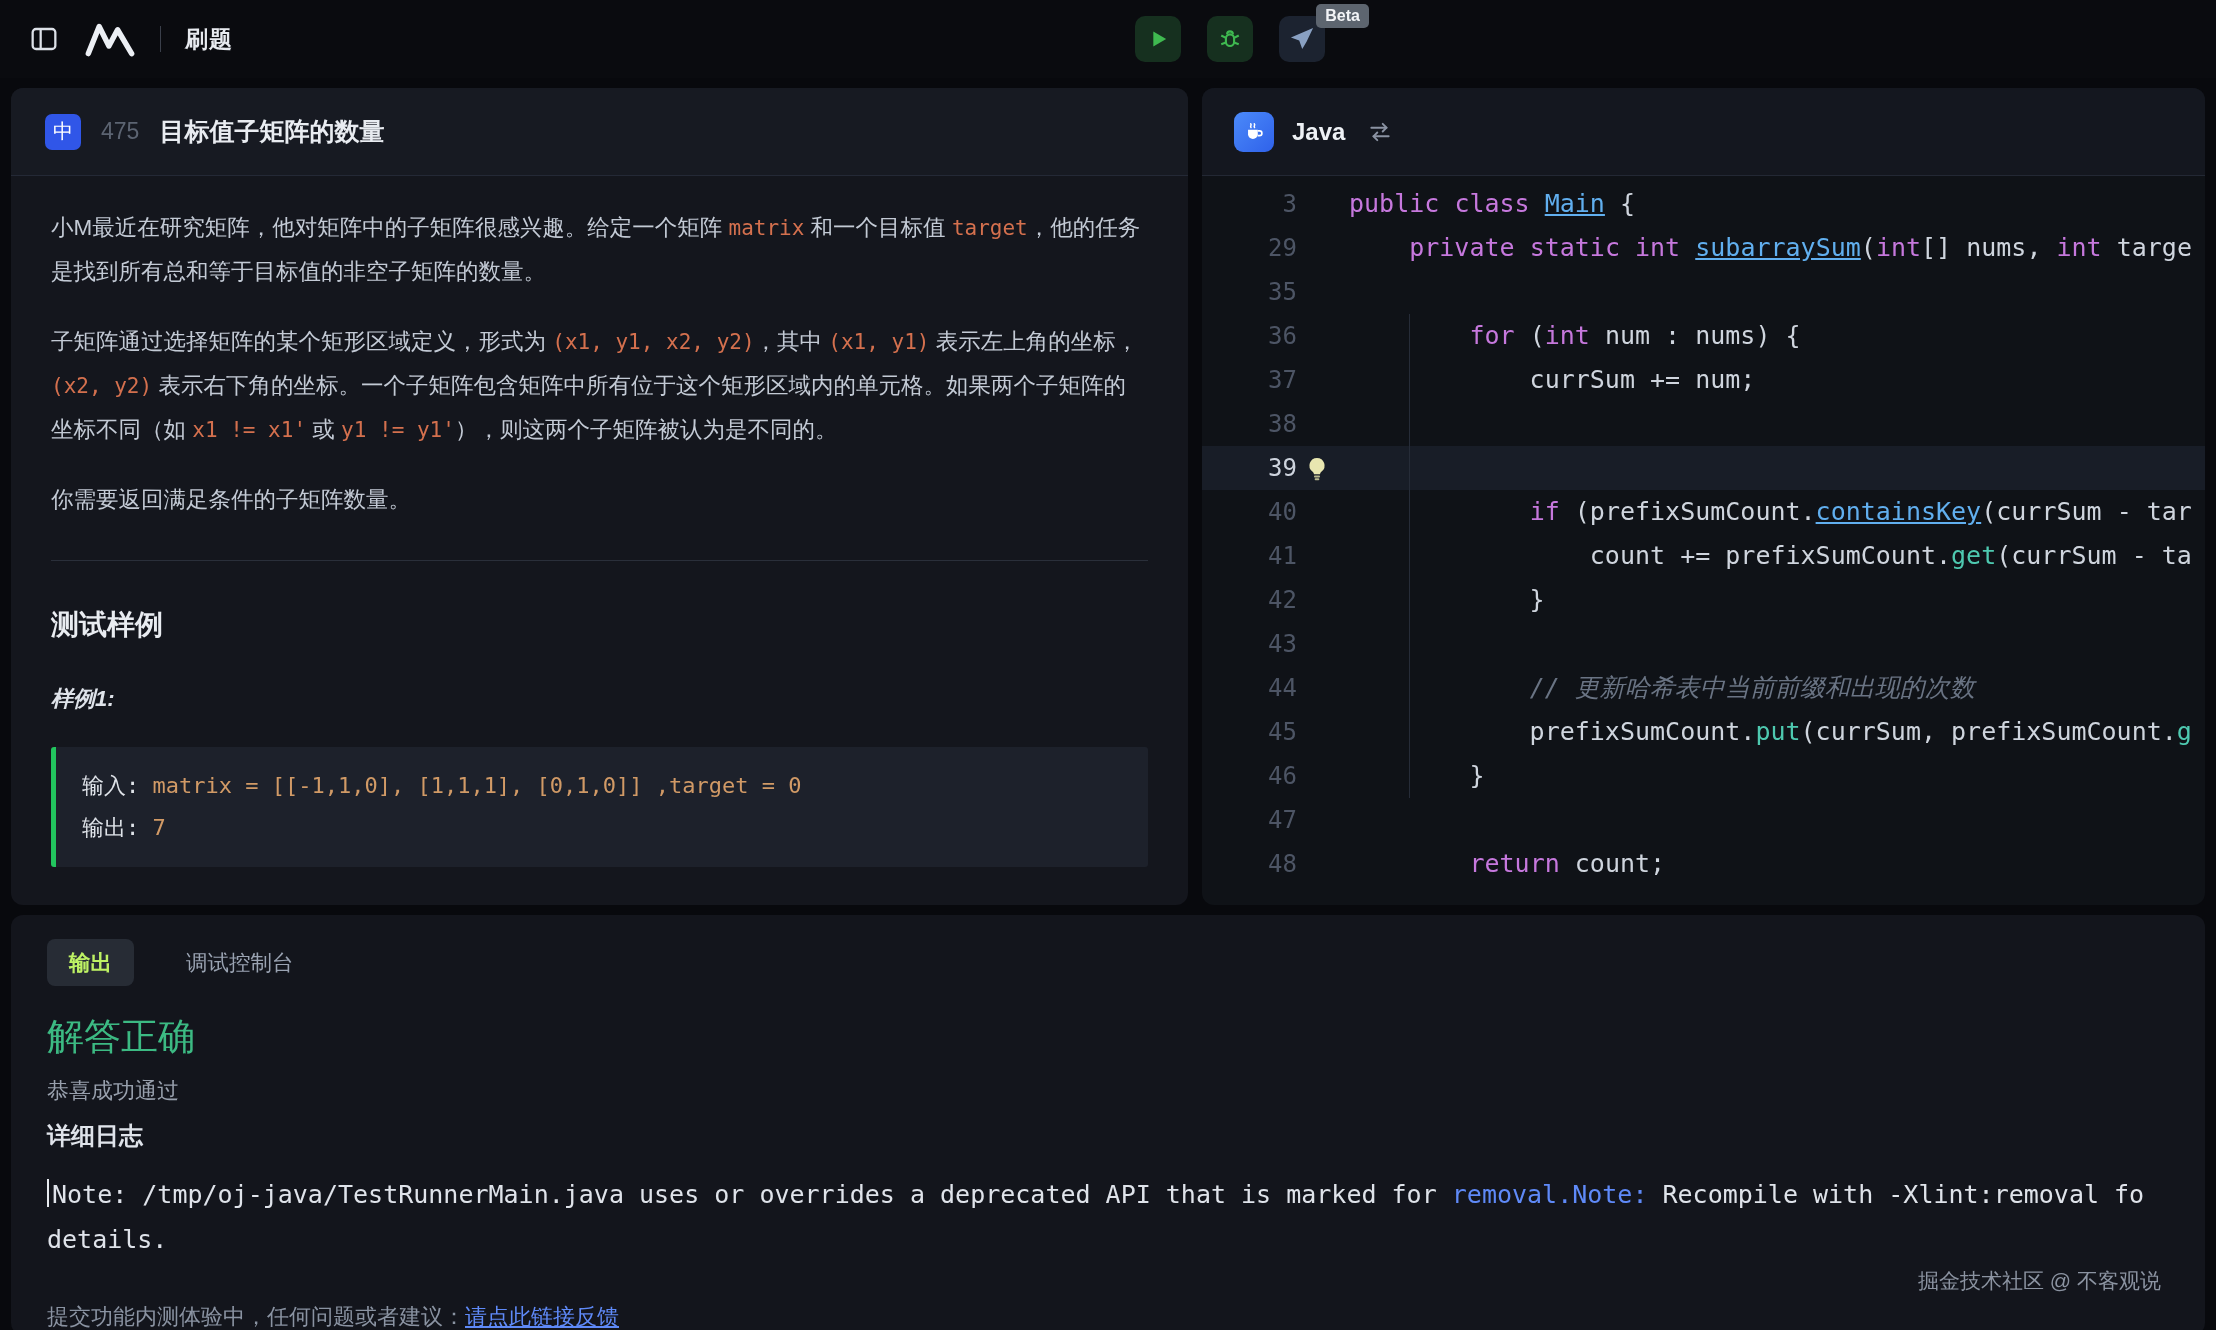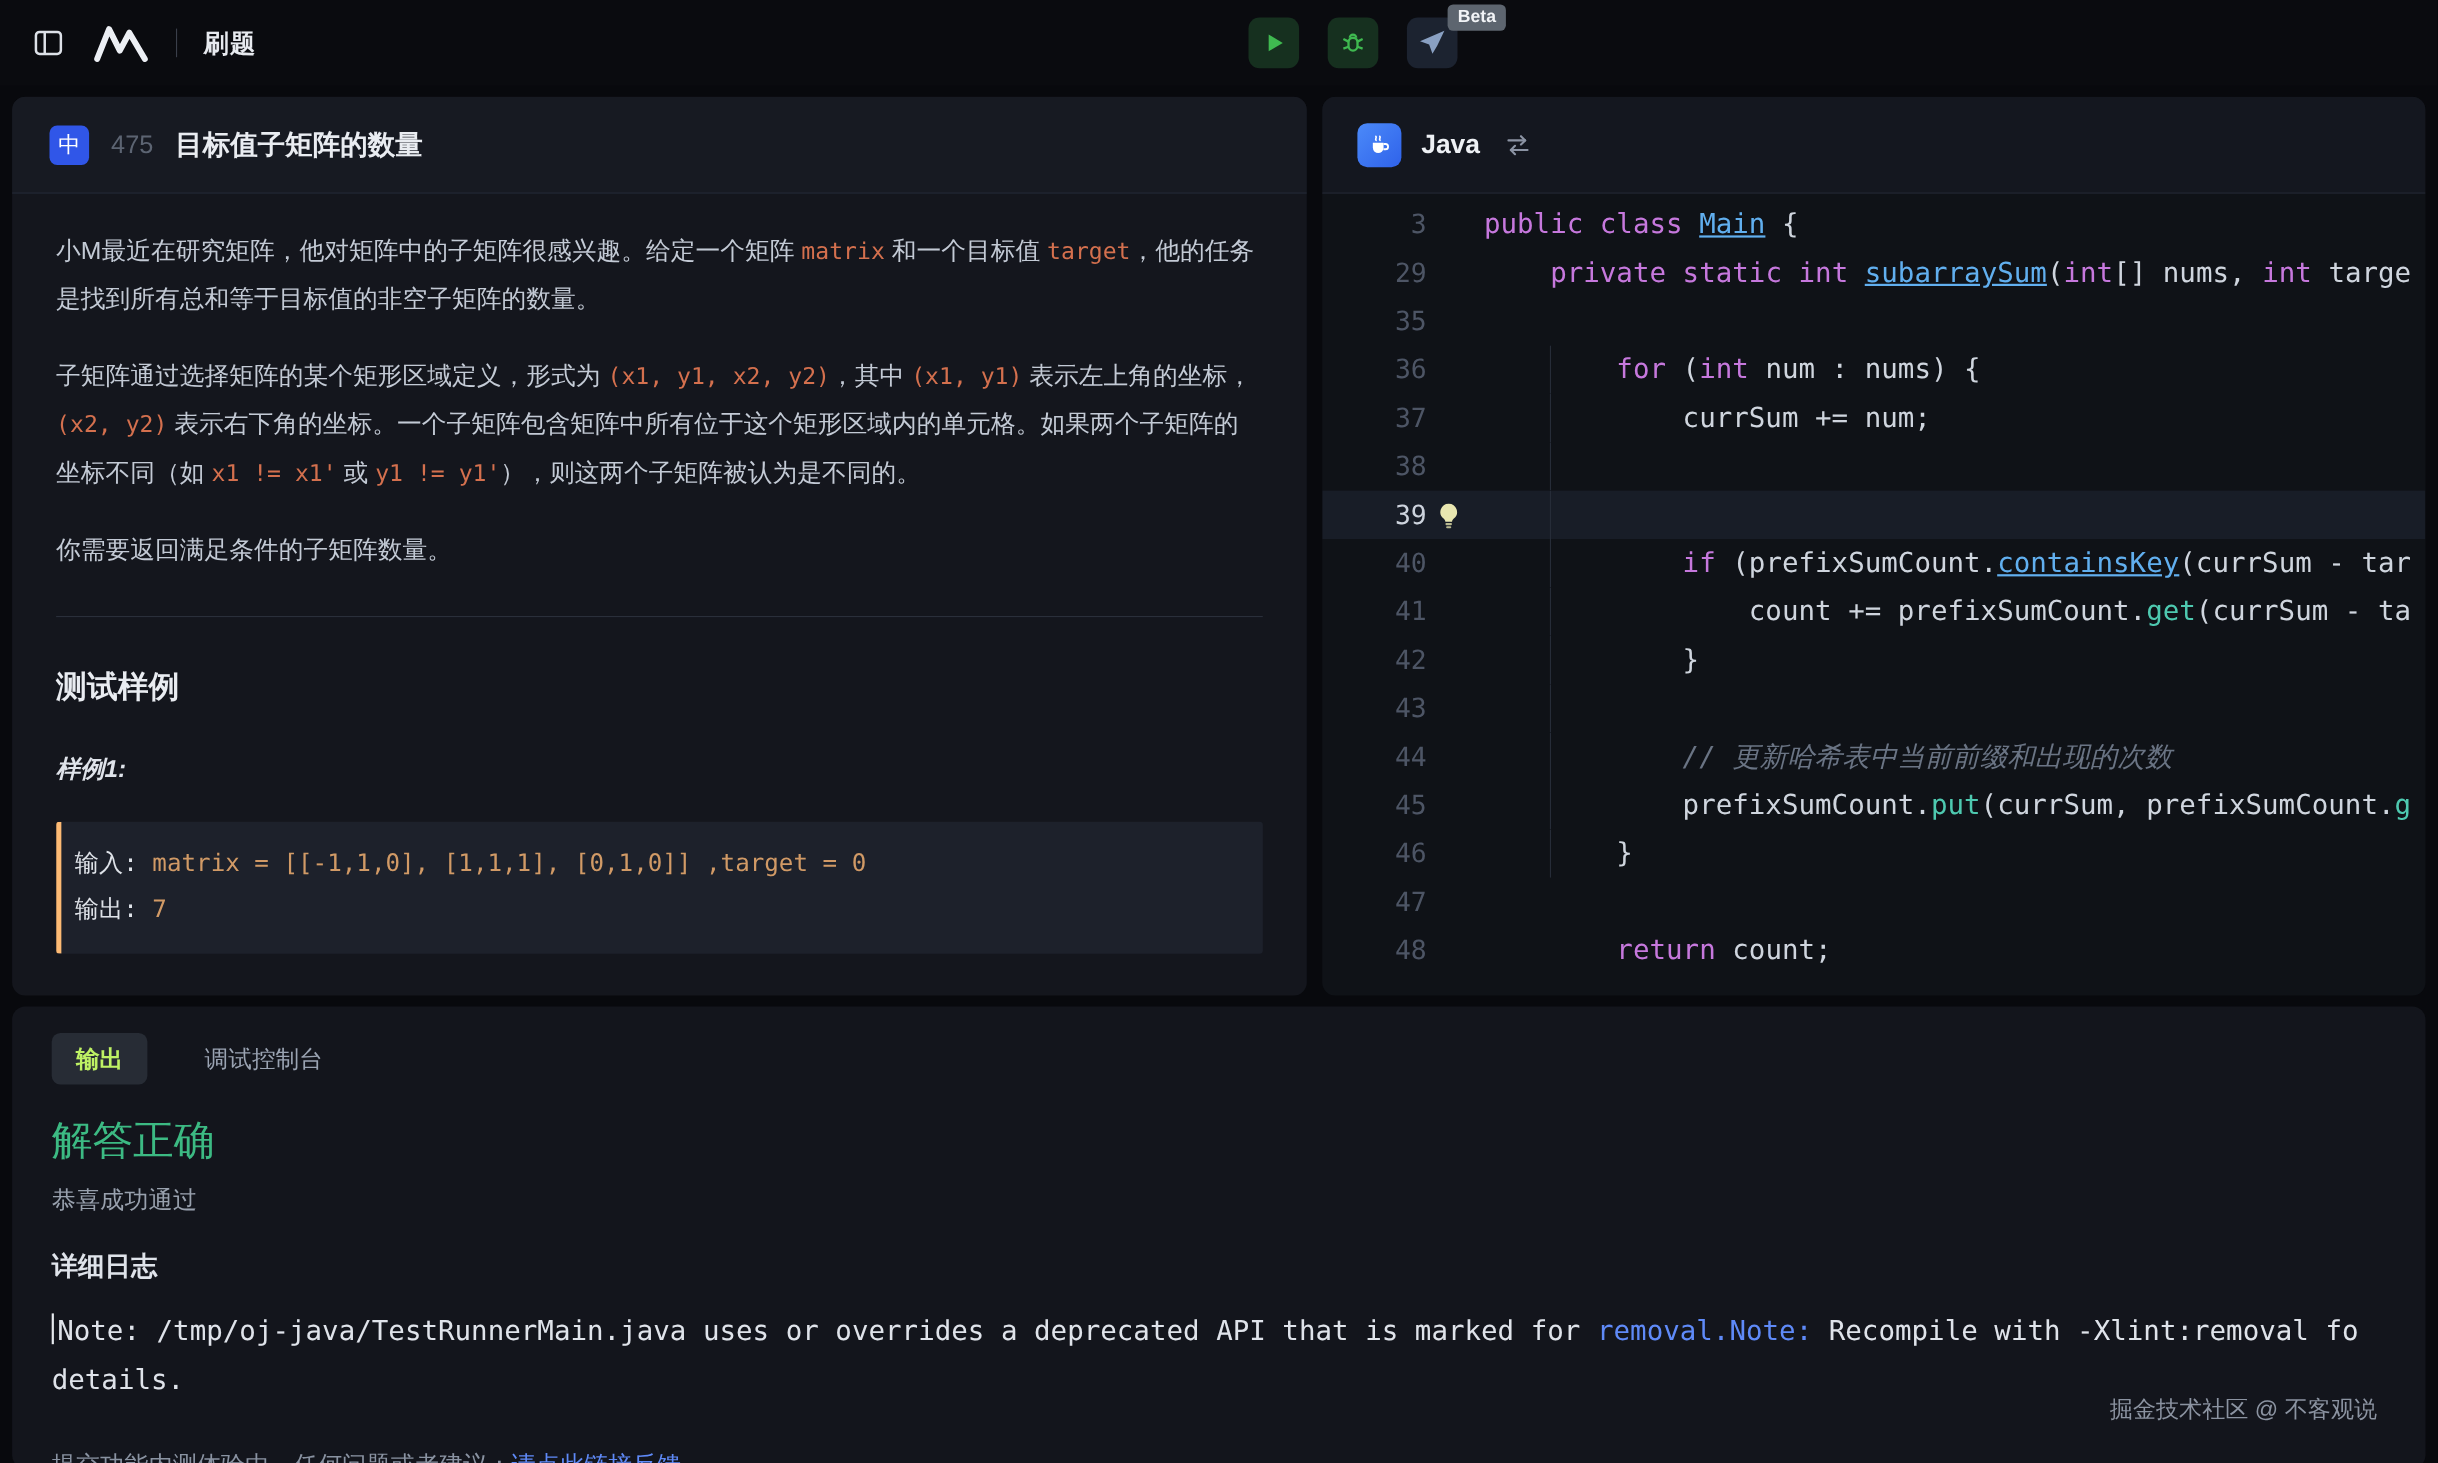--- a/index.html
+++ b/index.html
@@ -31,21 +31,21 @@
   .problem-header { height:88px; background:#171a22; border-bottom:1px solid #242936; display:flex; align-items:center; padding:0 34px; gap:20px; flex:none; }
   .diff-badge { width:36px; height:36px; border-radius:7px; background:#3056e8; color:#fff; font-size:20px; display:flex; align-items:center; justify-content:center; flex:none; }
   .problem-id { color:#5c6472; font-size:23px; }
   .problem-title { color:#e9ecf1; font-size:25px; font-weight:700; }
   .problem-body { padding:30px 40px 0; font-size:22.5px; line-height:44px; color:#c3cad5; }
   .para { margin:0 0 26px; }
   .inline-code { font-family:"DejaVu Sans Mono", monospace; font-size:21px; color:#d4704e; }
   .sep { border:none; border-top:1px solid #2a2f3a; margin:38px 0 0; }
   .examples-heading { font-size:28px; font-weight:700; color:#e9ecf1; margin-top:42px; }
   .sample-label { font-style:italic; font-weight:700; font-size:22px; color:#dfe3ea; margin-top:30px; }
-  .example-block { margin-top:26px; background:#1d212b; border-left:5px solid #fdba74; border-radius:3px; padding:18px 12px; font-family:"DejaVu Sans Mono", monospace; font-size:22px; line-height:42px; color:#dfe3e9; }
+  .example-block { margin-top:26px; background:#1d212b; border-left:5px solid #22c55e; border-radius:3px; padding:18px 26px; font-family:"DejaVu Sans Mono", monospace; font-size:22px; line-height:42px; color:#dfe3e9; }
   .val { color:#d19a66; }
 
   
   .editor-panel { flex:1; background:#0f1217; display:flex; flex-direction:column; }
   .editor-header { height:88px; background:#14171f; border-bottom:1px solid #232834; display:flex; align-items:center; padding:0 32px; gap:18px; flex:none; }
   .java-tile { width:40px; height:40px; border-radius:9px; background:linear-gradient(135deg,#4b8af9,#2f62ea); display:flex; align-items:center; justify-content:center; flex:none; }
   .lang-name { color:#eef1f5; font-size:24px; font-weight:700; }
   .swap-btn { margin-left:4px; cursor:pointer; display:flex; align-items:center; }
   .code-area { flex:1; padding-top:6px; position:relative; overflow:hidden; font-family:"DejaVu Sans Mono", monospace; font-size:25px; }
   .code-row { display:flex; height:44px; line-height:44px; position:relative; }
@@ -61,21 +61,21 @@
   .cm { color:#6a7484; font-style:italic; }
   .pl { color:#cfd5de; }
 
   
   .console-panel { margin:10px 11px 0; background:#13151c; border-radius:12px; height:420px; position:relative; overflow:hidden; padding:24px 36px 0; }
   .tabs-row { display:flex; align-items:center; gap:52px; }
   .tab { font-size:21.5px; color:#9aa3b2; padding:9px 0; cursor:pointer; }
   .tab.active { background:#272c35; border-radius:8px; padding:9px 22px; color:#bef264; font-weight:700; }
   .result-title { margin-top:26px; font-size:37px; font-weight:500; color:#3cba83; }
   .result-sub { margin-top:14px; font-size:22px; color:#98a0ad; }
-  .log-heading { margin-top:29px; font-size:24px; font-weight:700; color:#dfe3ea; }
+  .log-heading { margin-top:14px; font-size:24px; font-weight:700; color:#dfe3ea; }
   .log { margin-top:20px; font-family:"DejaVu Sans Mono", monospace; font-size:25px; line-height:45px; color:#dfe3ea; white-space:nowrap; }
   .link-blue { color:#5f8af8; }
   .caret { display:inline-block; width:2px; height:28px; background:#e6e9ee; margin-right:3px; vertical-align:-4px; }
   .feedback { margin-top:40px; font-size:22px; color:#8a93a2; }
   .feedback .link-blue { text-decoration:underline; cursor:pointer; }
   .watermark { position:absolute; right:44px; top:352px; font-size:21px; color:#8b93a1; }
 </style>
 </head>
 <body>
 

